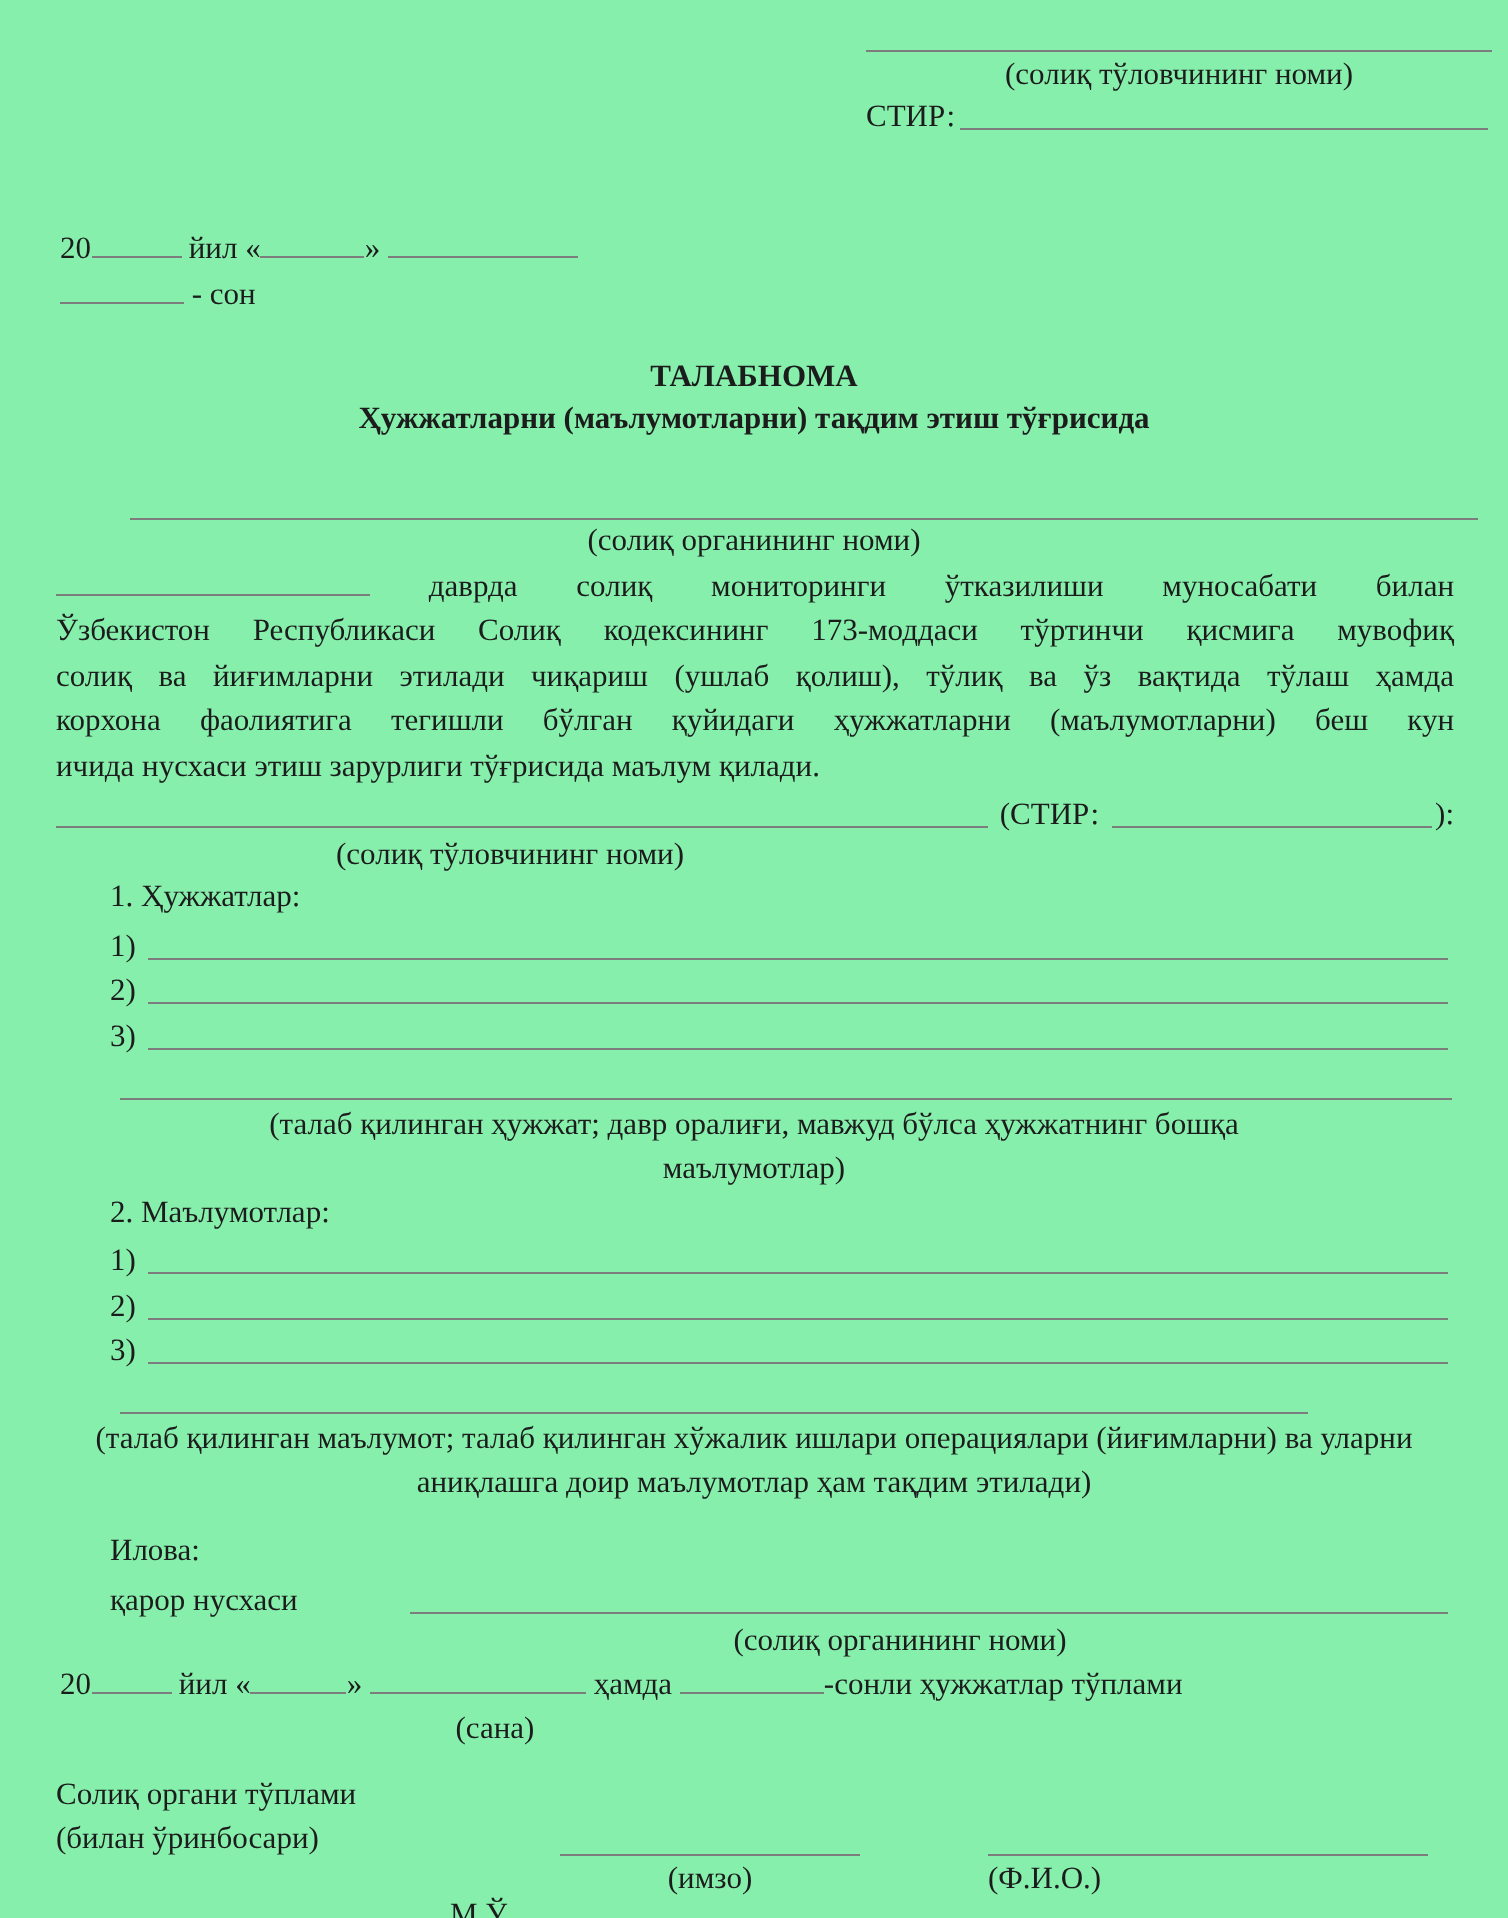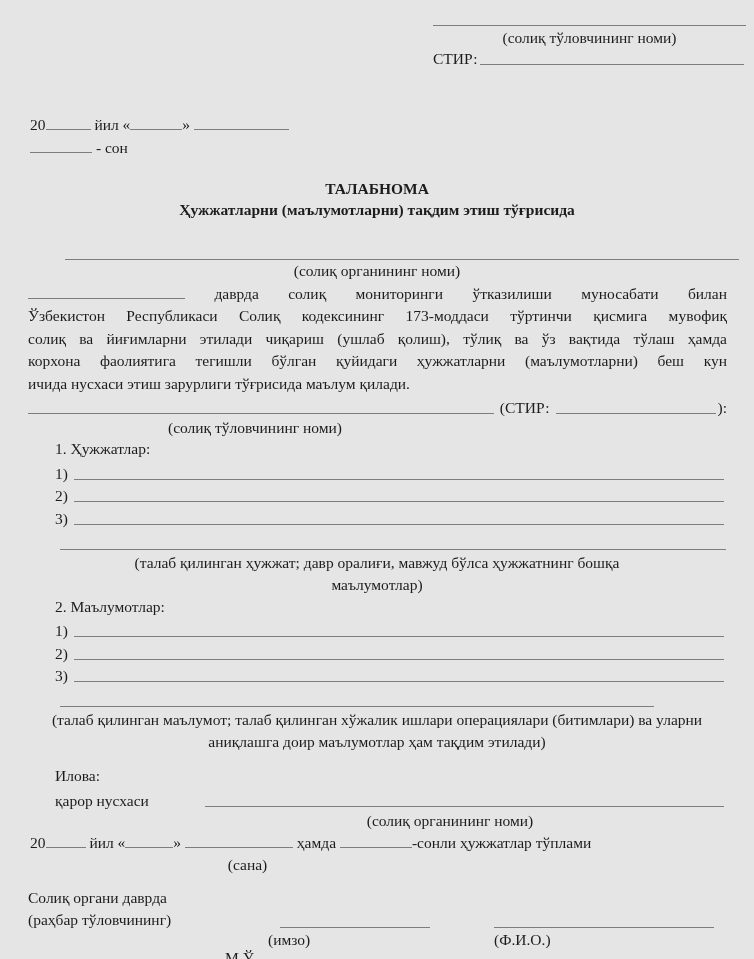--- a/index.html
+++ b/index.html
@@ -1,19 +1,19 @@
 <!DOCTYPE html>
 <html><head>
 <meta charset="utf-8">
 <style>
   html,body { margin:0; padding:0; background:#fff; }
   .page {
     position:relative;
     width:754px; height:959px;
-    background:#e5e5e5;
+    background:#86efac;
     font-family:"Liberation Serif", serif;
     font-size:15.5px;
     color:#1c1c1c;
     overflow:hidden;
     box-sizing:border-box;
     padding-top:17px;
   }
   .bl { border-bottom:1px solid #7d7d7d; }           
   .ibl {                                              
     display:inline-block;
@@ -60,21 +60,21 @@
   .copy-row { margin:0 30px 0 55px; height:22.4px;gap:44px; }
   .copy-row .grow { margin-left:12px; }
   .attach-orgcap { margin-left:180px; width:540px; text-align:center; line-height:22px; }
   .date-row { margin-left:30px; line-height:22.4px; }
   .sana-cap { margin-left:190px; width:115px; text-align:center; line-height:21px; }
 
   .sigblock { position:relative; height:95px; margin-top:12px; }
   .sig-head { position:absolute; left:28px; top:0; line-height:22px; }
   .sig-line-1 { position:absolute; left:280px; top:40px; width:150px; }
   .sig-line-2 { position:absolute; left:494px; top:40px; width:220px; }
-  .sig-cap-1 { position:absolute; left:268px; top:44px; width:150px; }
+  .sig-cap-1 { position:absolute; left:280px; top:44px; width:150px; text-align:center; }
   .sig-cap-2 { position:absolute; left:494px; top:44px; width:220px; text-align:left; }
   .seal { position:absolute; left:225px; top:62px; }
 </style>
 </head>
 <body>
 
 <div class="page">
 
   <div class="hdr-right">
     <div class="bl topline"></div>
@@ -137,35 +137,35 @@
   </div>
   <div class="row item-row">
     <span class="num">2)</span>
     <span class="grow"></span>
   </div>
   <div class="row item-row">
     <span class="num">3)</span>
     <span class="grow"></span>
   </div>
   <div class="bl solo-line2"></div>
-  <div class="seccap2">(талаб қилинган маълумот; талаб қилинган хўжалик ишлари операциялари (битимлари) ва уларни аниқлашга доир маълумотлар ҳам тақдим этилади)</div>
+  <div class="seccap2">(талаб қилинган маълумот; талаб қилинган хўжалик ишлари операциялари (йиғимларни) ва уларни аниқлашга доир маълумотлар ҳам тақдим этилади)</div>
 
   <div class="attach-label">Илова:</div>
   <div class="row copy-row">
     <span>қарор нусхаси</span>
     <span class="grow"></span>
   </div>
   <div class="attach-orgcap">(солиқ органининг номи)</div>
   <div class="date-row"><span>20</span><span class="ibl" style="width:40px"></span> <span>йил «</span><span class="ibl" style="width:48px"></span><span>»</span> <span class="ibl" style="width:108px"></span> <span>ҳамда</span> <span class="ibl" style="width:72px"></span><span>-сонли ҳужжатлар тўплами</span></div>
   <div class="sana-cap">(сана)</div>
 
   <div class="sigblock">
     <div class="sig-head">
-      <div>Солиқ органи даврда</div>
-      <div>(раҳбар тўловчининг)</div>
+      <div>Солиқ органи тўплами</div>
+      <div>(билан ўринбосари)</div>
     </div>
     <div class="bl sig-line-1"></div>
     <div class="bl sig-line-2"></div>
     <div class="sig-cap-1">(имзо)</div>
     <div class="sig-cap-2">(Ф.И.О.)</div>
     <div class="seal">М.Ў.</div>
   </div>
 
 </div>
 

